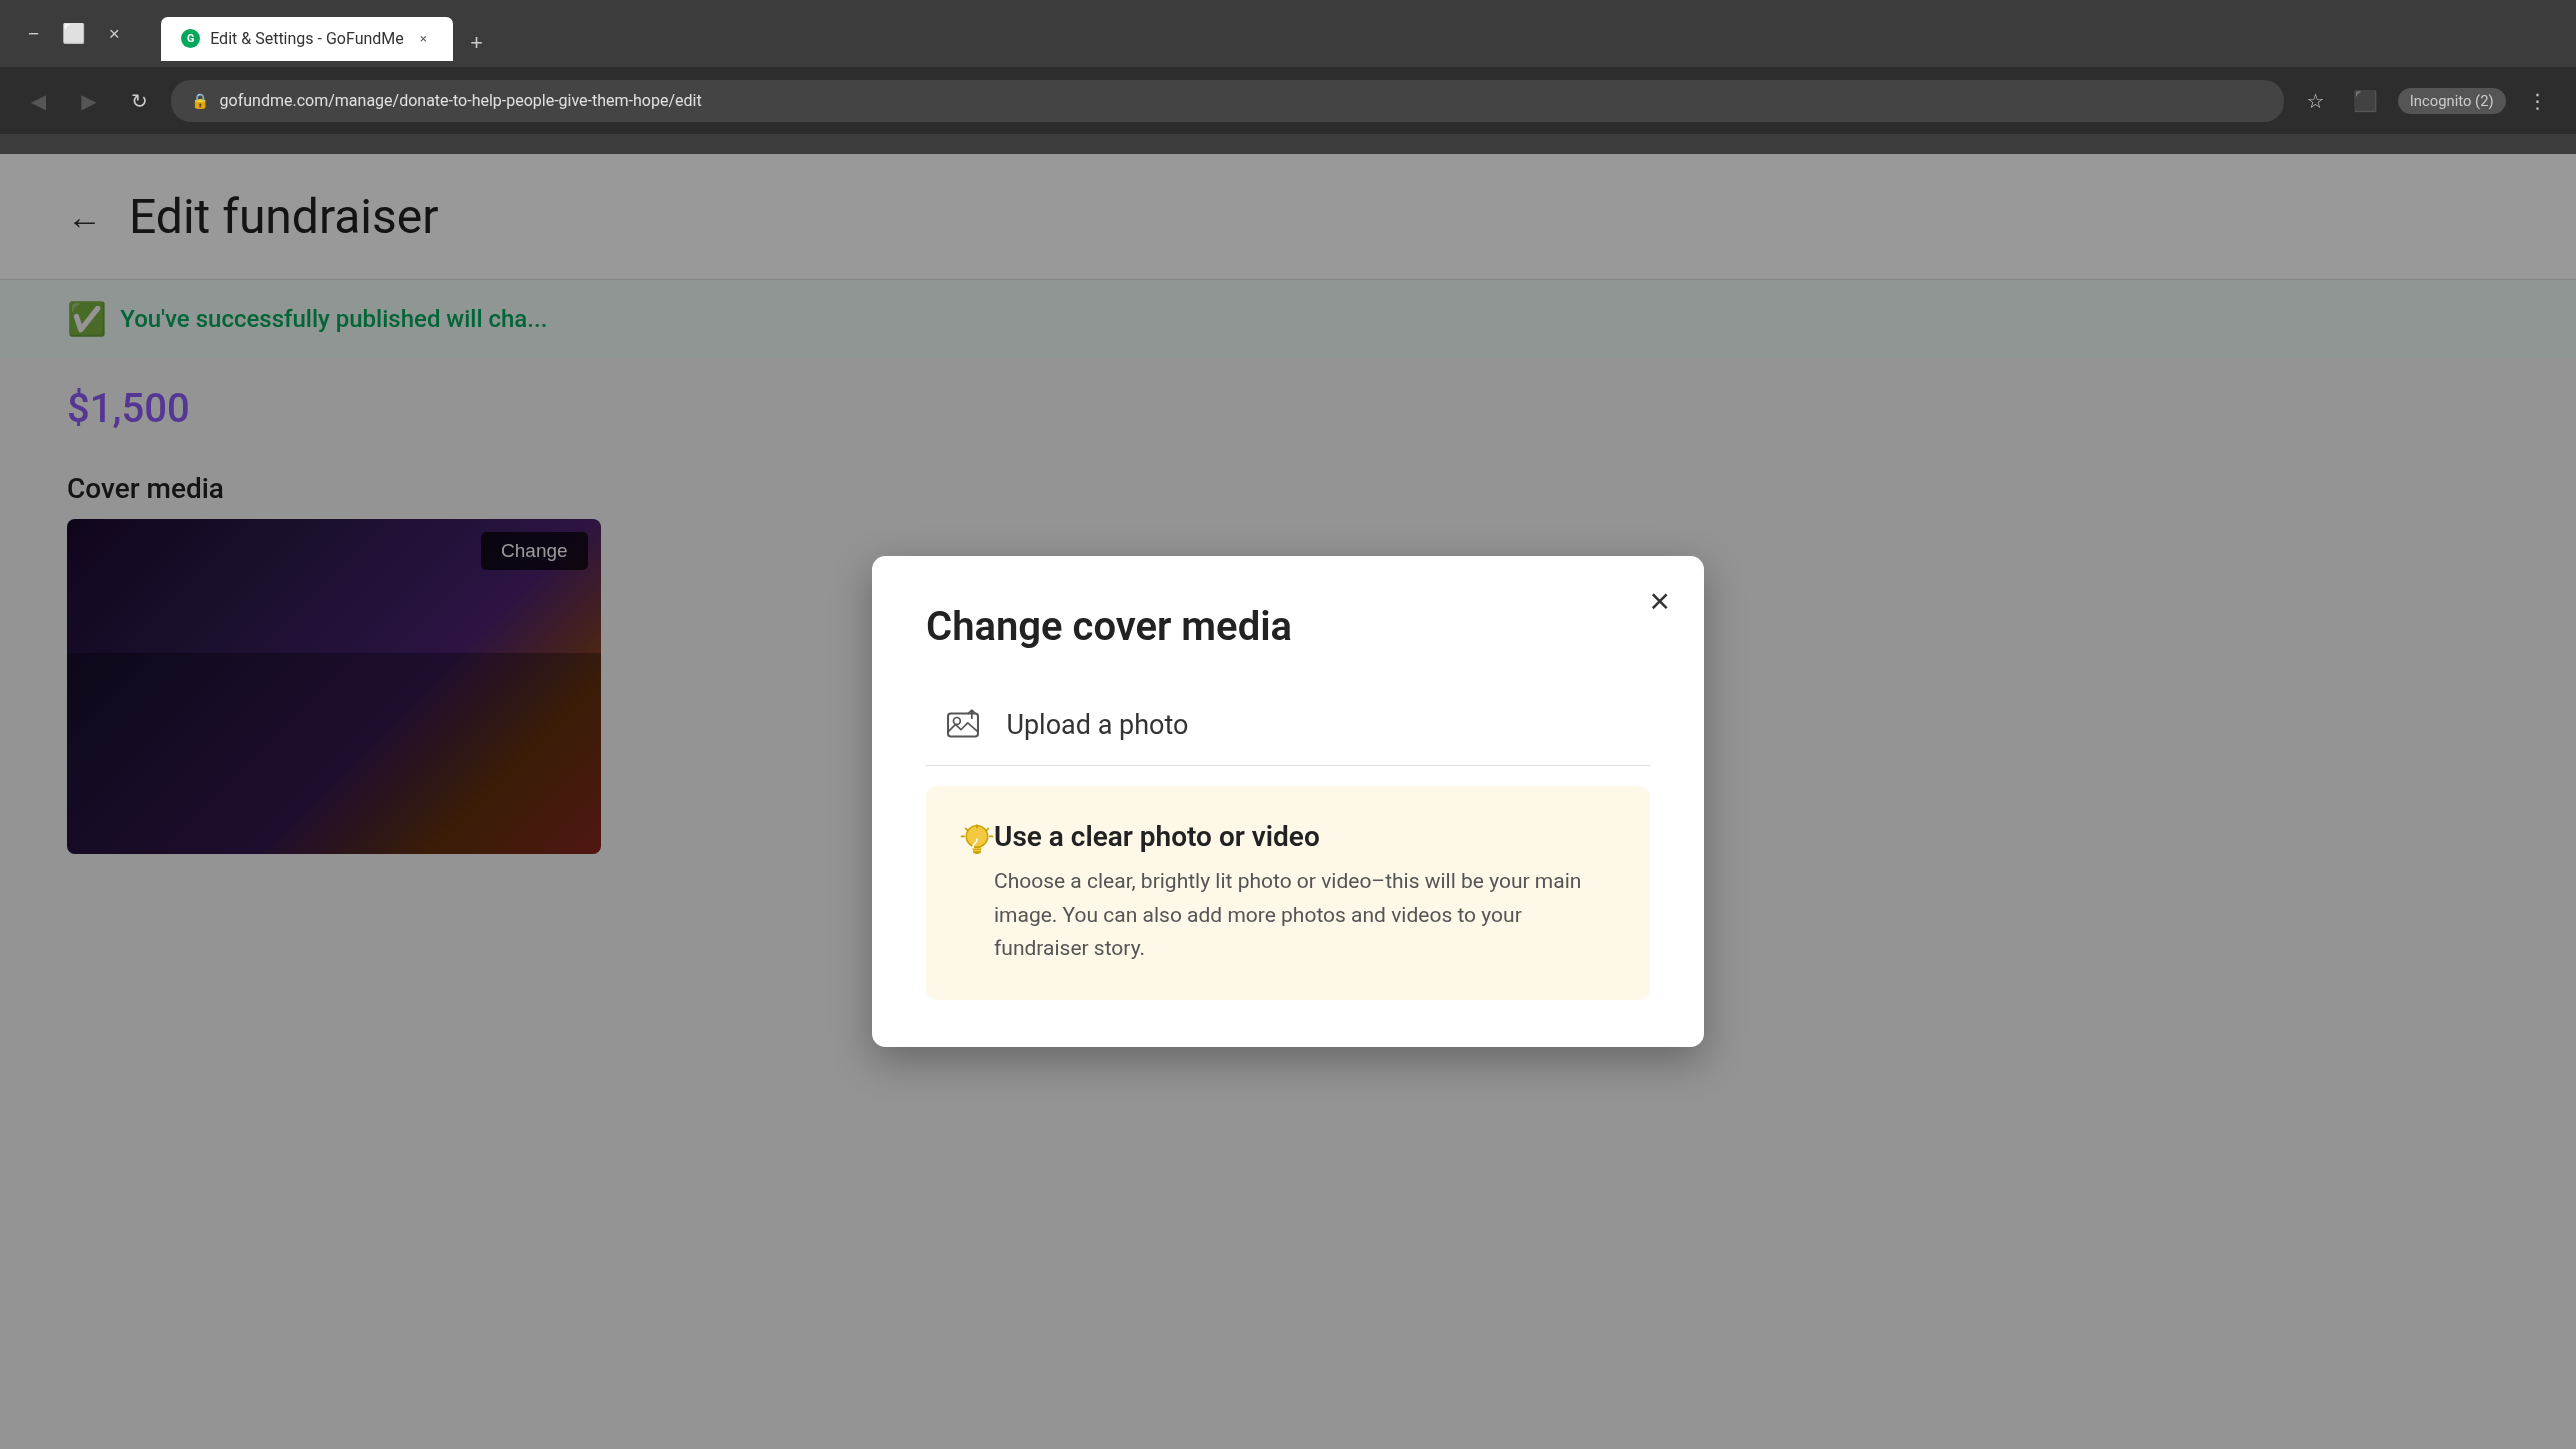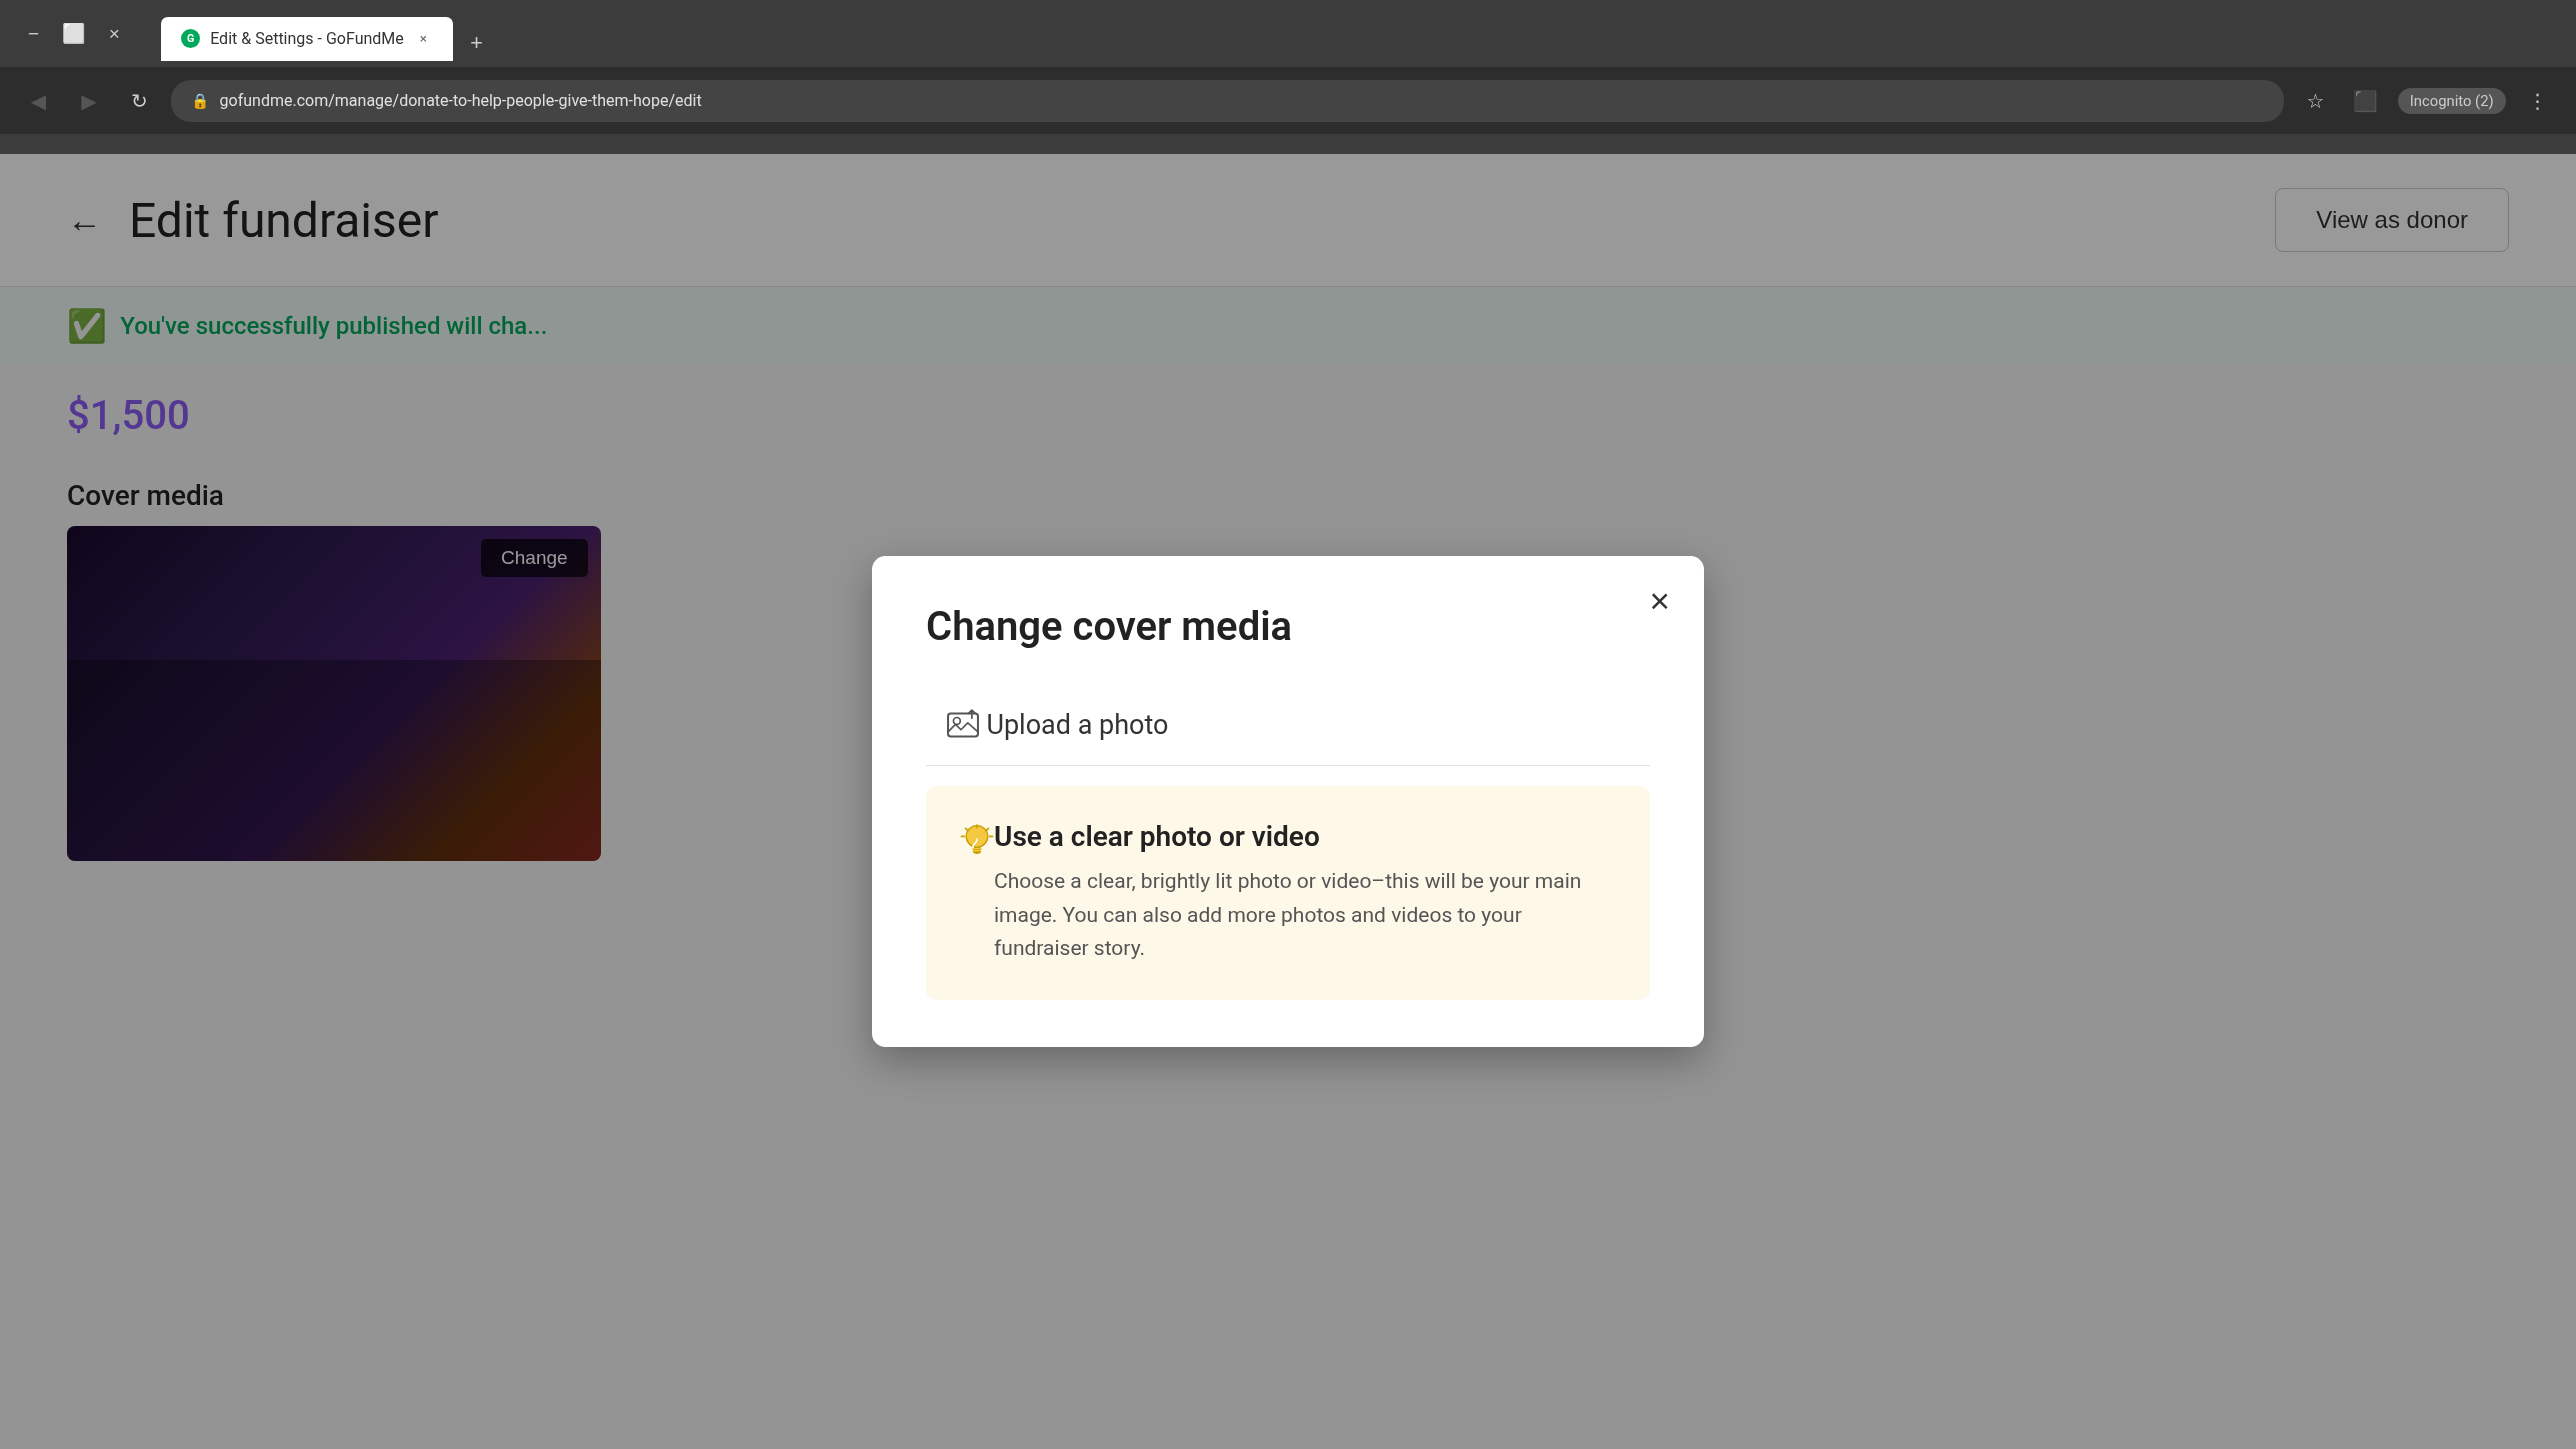--- a/index.html
+++ b/index.html
@@ -334,20 +334,21 @@
     .modal-title {
       font-size: 40px;
       font-weight: 600;
       color: #222;
       margin-bottom: 34px;
     }
 
     .modal-option {
       display: flex;
       align-items: center;
+      gap: 20px;
       padding: 23.5px 13.4px;
       border-bottom: 0.7px solid #e0e0e0;
       cursor: pointer;
     }
 
     .modal-option:last-of-type {
       border-bottom: none;
     }
 
     .option-icon {
@@ -429,21 +430,20 @@
     <div class="incognito-badge">Incognito (2)</div>
     <button class="address-action-btn">⋮</button>
   </div>
 </div>
 
 <div class="page-content">
 
   <div class="page-header">
     <button class="back-btn">←</button>
     <h1 class="page-title">Edit fundraiser</h1>
-    <button class="view-as-donor-btn">View as donor</button>
   </div>
 
   <div class="success-banner">
     <span class="success-icon">✅</span>
     <span class="success-text">You've successfully published will cha...</span>
   </div>
 
   <div class="amount-section">
     <span class="amount-value">$1,500</span>
   </div>

